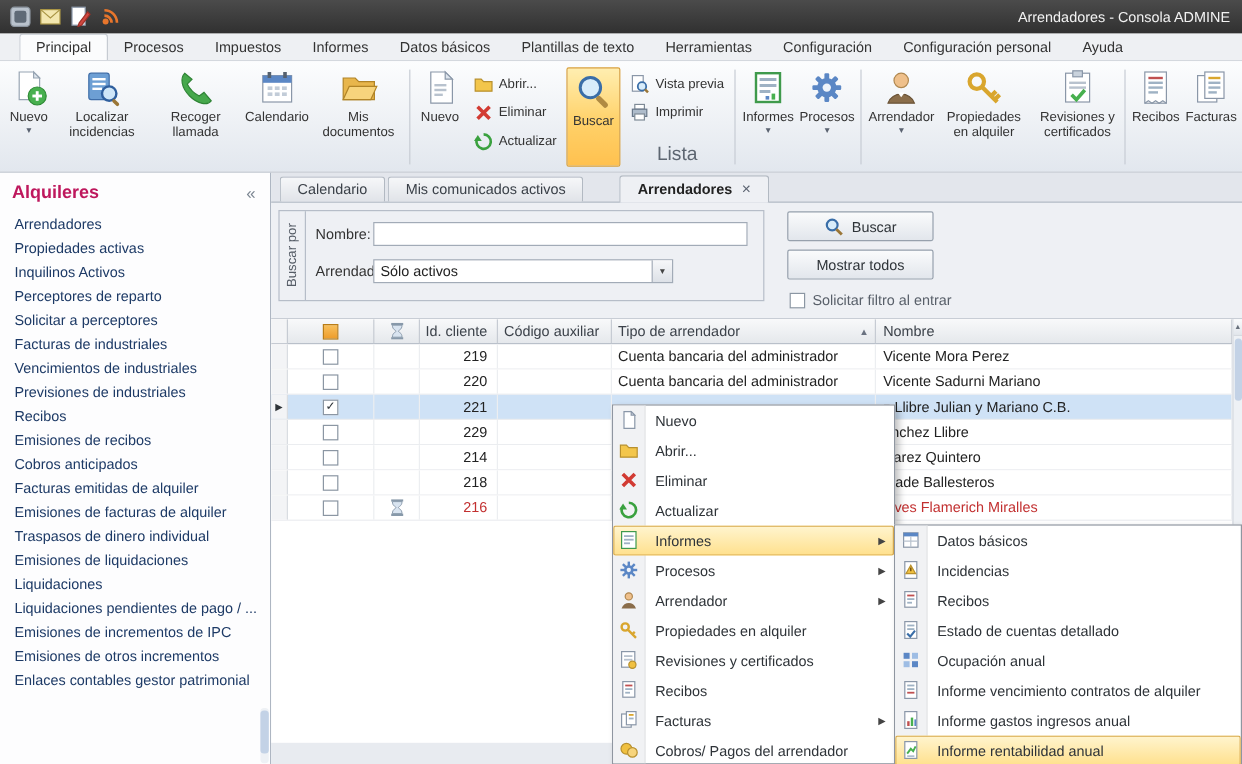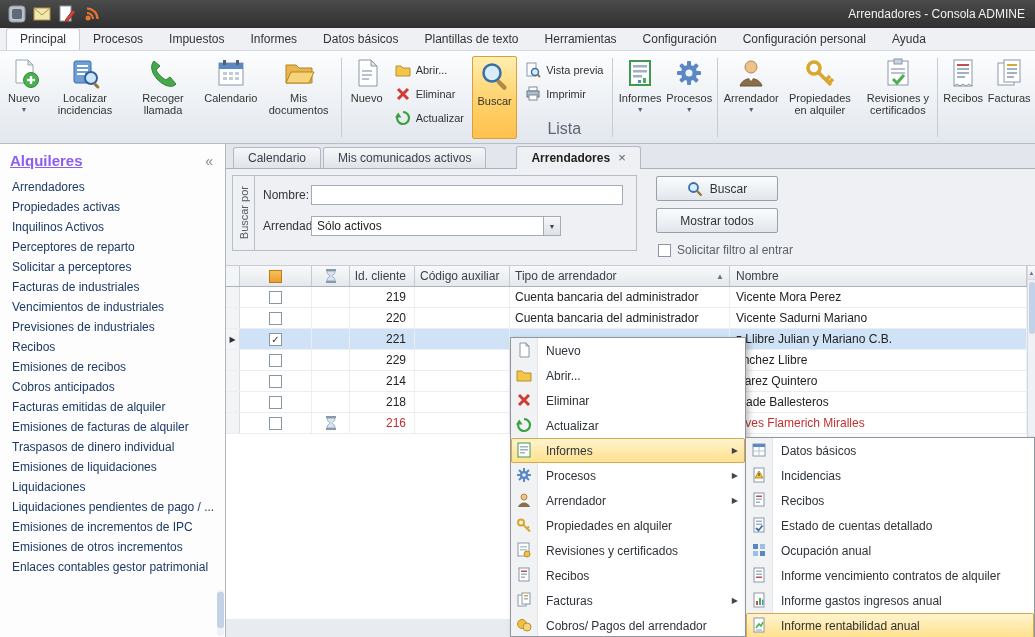--- a/index.html
+++ b/index.html
@@ -9,21 +9,21 @@
 
   
   .titlebar { position:absolute; left:0; top:0; width:1035px; height:28px;
     background:linear-gradient(#4b4b4b,#303030); display:flex; align-items:center; padding:0 8px; }
   .tb-icons { display:flex; gap:7px; align-items:center; }
   .tb-icon { width:18px; height:18px; }
   .tb-title { margin-left:auto; color:#f2f2f2; font-size:12px; padding-right:2px; }
 
   
   .menubar { position:absolute; left:0; top:28px; width:1035px; height:23px;
-    background:#eef0f3; border-bottom:1px solid #d4d8de; display:flex; align-items:flex-end; padding-left:6px; }
+    background:#eef0f3; border-bottom:1px solid #d4d8de; display:flex; align-items:flex-end; padding-left:16px; }
   .mtab { padding:3px 13px 4px 13px; color:#333; white-space:nowrap; }
   .mtab.active { background:#fbfcfd; border:1px solid #c6cbd2; border-bottom:none; border-radius:3px 3px 0 0; }
 
   
   .ribbon { position:absolute; left:0; top:51px; width:1035px; height:93px;
     background:linear-gradient(#fcfdfe,#eef1f5 55%,#e2e7ee); border-bottom:1px solid #b6bdc8;
     display:flex; align-items:stretch; padding:2px 2px 1px 2px; }
   .rsep { width:1px; background:#c7ccd4; margin:5px 3px; }
   .rbig { display:flex; flex-direction:column; align-items:center; padding:4px 3px 2px 3px; min-width:44px; max-width:78px; text-align:center; }
   .rbig .ric { width:32px; height:32px; margin-bottom:3px; }
@@ -32,21 +32,21 @@
   .rstack { display:flex; flex-direction:column; padding:5px 2px 2px 2px; }
   .rsm { display:flex; align-items:center; gap:5px; height:24px; padding:0 4px; font-size:11px; color:#333; white-space:nowrap; }
   .rsm .i16 { width:16px; height:16px; flex:0 0 16px; }
   .rbuscar { background:linear-gradient(#ffeeb0,#ffd169 55%,#ffc14f); border:1px solid #d9a13c; border-radius:2px; margin:3px 2px; padding:3px 5px 2px 5px; }
   .rcaption { margin-top:auto; text-align:center; font-size:16px; color:#5d6671; padding-bottom:1px; }
 
   
   .sidebar { position:absolute; left:0; top:144px; width:226px; height:493px;
     background:#fdfdfe; border-right:1px solid #aeb6c2; }
   .sb-header { height:33px; display:flex; align-items:center; justify-content:space-between; padding:0 12px 0 10px; }
-  .sb-title { font-size:15px; font-weight:bold; color:#8b5cf6;text-decoration:underline; }
+  .sb-title { font-size:15px; font-weight:bold; color:#be185d; }
   .sb-collapse { color:#7c8692; font-size:14px; }
   .sb-item { height:20px; line-height:20px; padding-left:12px; color:#1d3a66; white-space:nowrap; overflow:hidden; }
   .sb-vtrack { position:absolute; right:1px; top:446px; width:7px; height:46px; background:#eef1f5; border-radius:3px; }
   .sb-vthumb { position:absolute; left:0; top:2px; width:7px; height:36px; background:#c3d2e6; border-radius:3px; }
 
   
   .main { position:absolute; left:226px; top:144px; width:809px; height:493px; background:#e8ebf0; }
 
   
   .tabstrip { position:absolute; left:0; top:0; width:809px; height:25px; display:flex; align-items:flex-end; padding-left:7px; border-bottom:1px solid #aab2bd; background:#e3e6ec; }

